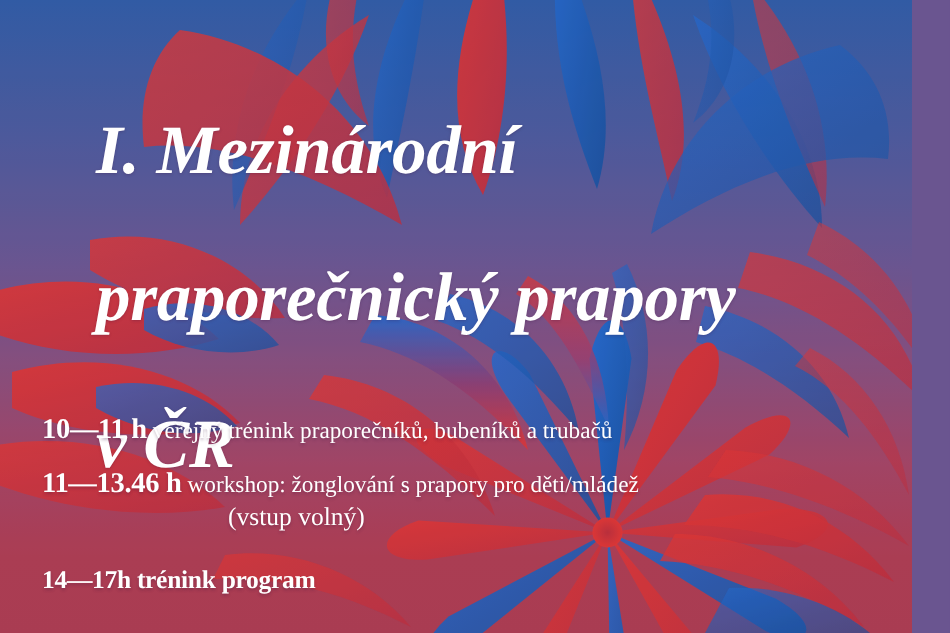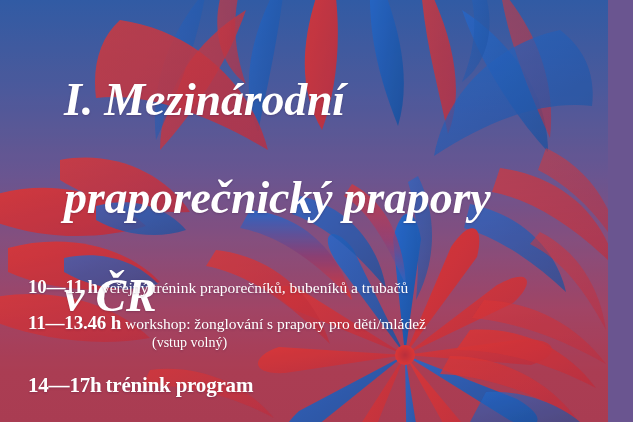--- a/index.html
+++ b/index.html
@@ -45,25 +45,25 @@
   .ptime{
     font-weight:700;font-size:19px;letter-spacing:-0.2px;
     text-shadow:0 1px 2px rgba(60,20,60,.30);
   }
   .pdesc{
     font-weight:400;font-size:15.5px;
     text-shadow:0 1px 2px rgba(60,20,60,.30);
   }
   .psub{
     display:block;margin-top:1px;padding-left:124px;
-    font-weight:400;font-size:14px;
+    font-weight:400;font-size:17px;
     text-shadow:0 1px 2px rgba(60,20,60,.30);
   }
   .row3{margin-top:22px;}
-  .row3 .ptime{font-size:21px;}
+  .row3 .ptime{font-size:17px;}
   .row4{margin-top:4px;padding-left:120px;font-size:15px;
         text-shadow:0 1px 2px rgba(60,20,60,.30);}
 </style>
 </head>
 <body>
 
 <div id="poster">
 
   <div class="orn">
     <svg viewBox="0 0 633 422" xmlns="http://www.w3.org/2000/svg">

